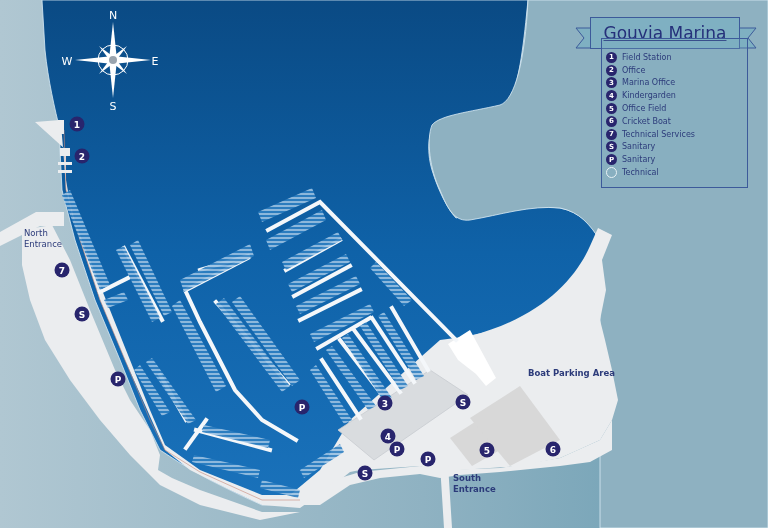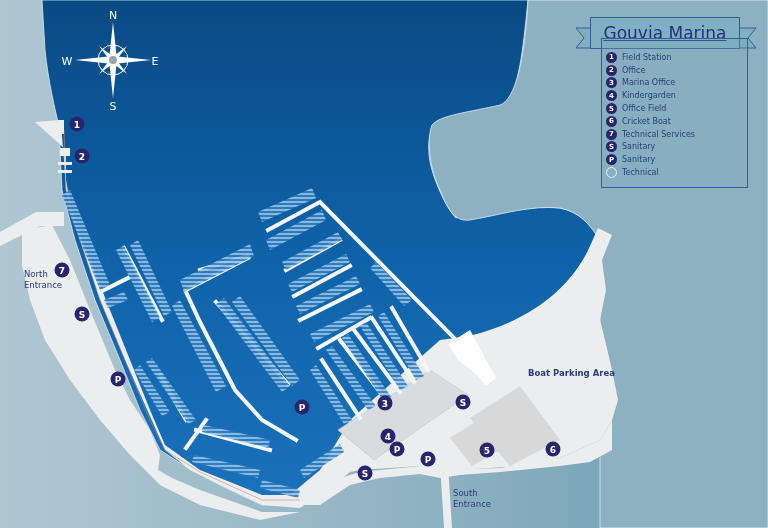--- a/index.html
+++ b/index.html
@@ -167,23 +167,23 @@
     <circle r="4" fill="#9aa4ae"></circle>
   </g>
 </svg>
 
 <div class="layer-abs">
   <span class="compass-letter" style="left:113px;top:15px;">N</span>
   <span class="compass-letter" style="left:113px;top:106px;">S</span>
   <span class="compass-letter" style="left:155px;top:61px;">E</span>
   <span class="compass-letter" style="left:67px;top:61px;">W</span>
 
-  <span class="map-label" style="left:24px;top:228px;margin-top:41px;">North
+  <span class="map-label" style="left:24px;top:228px;">North
 Entrance</span>
-  <span class="map-label" style="left:453px;top:488px;">South
+  <span class="map-label" style="left:453px;top:473px;font-weight:bold;">South
 Entrance</span>
   <span class="map-label" style="left:528px;top:368px;font-weight:bold;">Boat Parking Area</span>
 
   <div id="markers">
       <div class="marker" style="left: 77px; top: 124px;">1</div>
       <div class="marker" style="left: 82px; top: 156px;">2</div>
       <div class="marker" style="left: 385px; top: 403px;">3</div>
       <div class="marker" style="left: 388px; top: 436px;">4</div>
       <div class="marker" style="left: 487px; top: 450px;">5</div>
       <div class="marker" style="left: 553px; top: 449px;">6</div>

